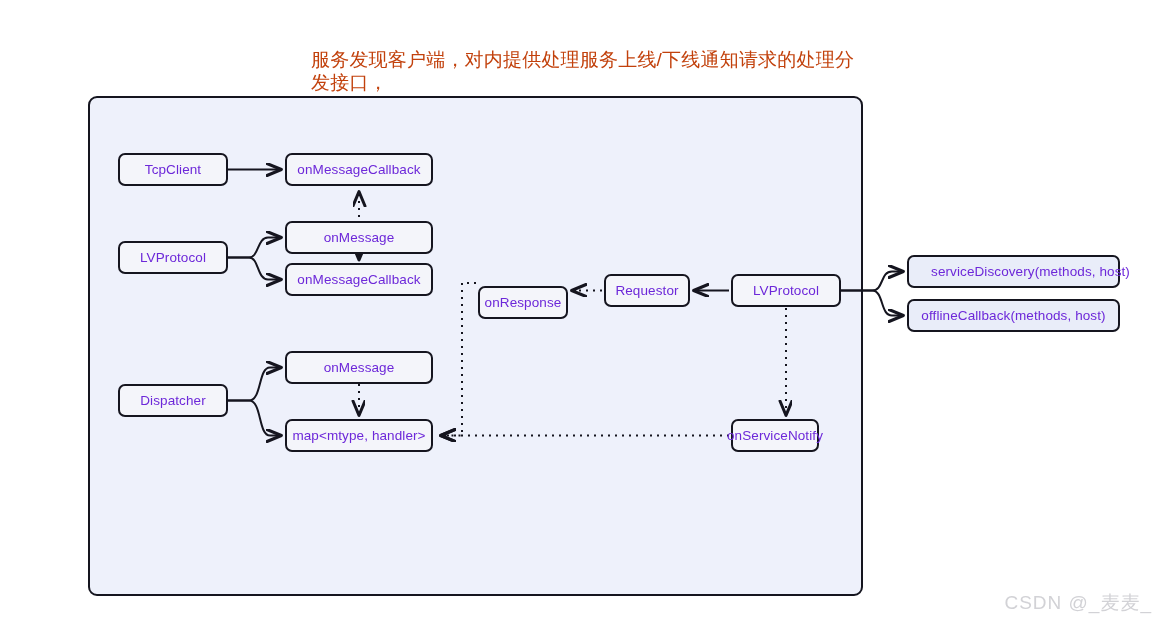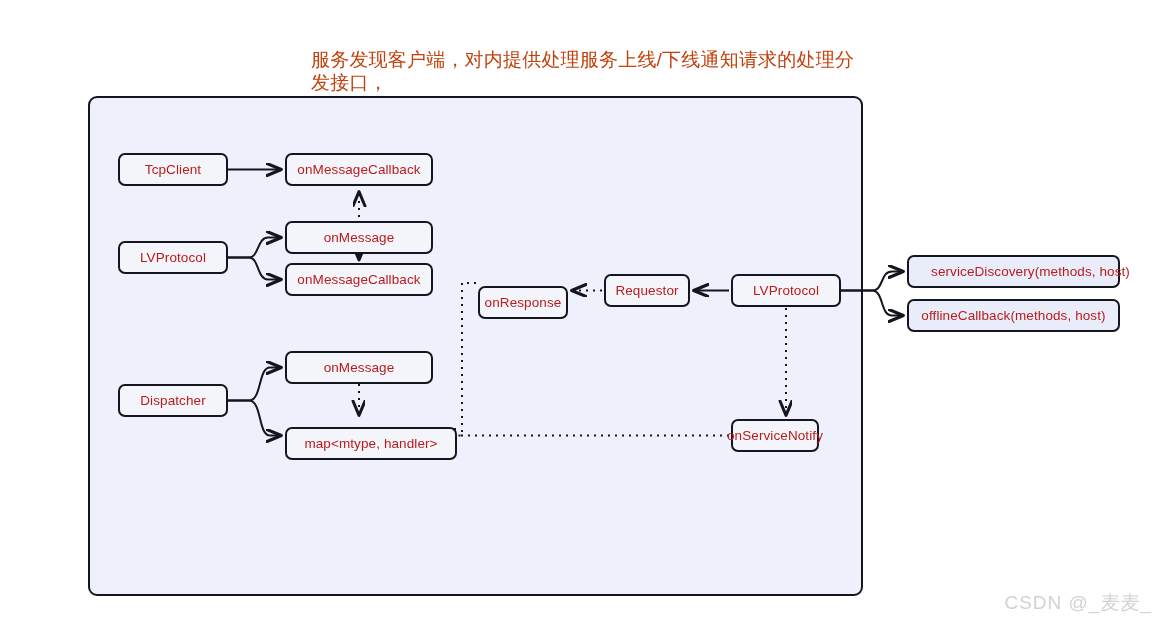--- a/index.html
+++ b/index.html
@@ -56,21 +56,21 @@
   .node {
     position: absolute;
     box-sizing: border-box;
     background: #f4f5fa;
     border: 2px solid #15151f;
     border-radius: 7px;
     display: flex;
     align-items: center;
     justify-content: center;
     font-size: 13.5px;
-    color: #b91c1c;
+    color: #6d28d9;
     white-space: nowrap;
     letter-spacing: .1px;
   }
   .node.wide-fill { background: #e9edf9; }
 
   
   #watermark {
     position: absolute;
     right: 16px;
     bottom: 12px;
@@ -146,21 +146,21 @@
 </div>
 
 <div class="node" style="left:118px;top:384px;width:110px;height:33px;">
   <span>Dispatcher</span>
 </div>
 
 <div class="node" style="left:285px;top:351px;width:148px;height:33px;">
   <span>onMessage</span>
 </div>
 
-<div class="node" style="left:285px;top:419px;width:172px;height:33px;margin-top:8px;">
+<div class="node" style="left:285px;top:419px;width:148px;height:33px;">
   <span>map&lt;mtype, handler&gt;</span>
 </div>
 
 <div class="node" style="left:478px;top:274px;width:90px;height:33px;margin-top:12px;">
   <span>onResponse</span>
 </div>
 
 <div class="node" style="left:604px;top:274px;width:86px;height:33px;">
   <span>Requestor</span>
 </div>

